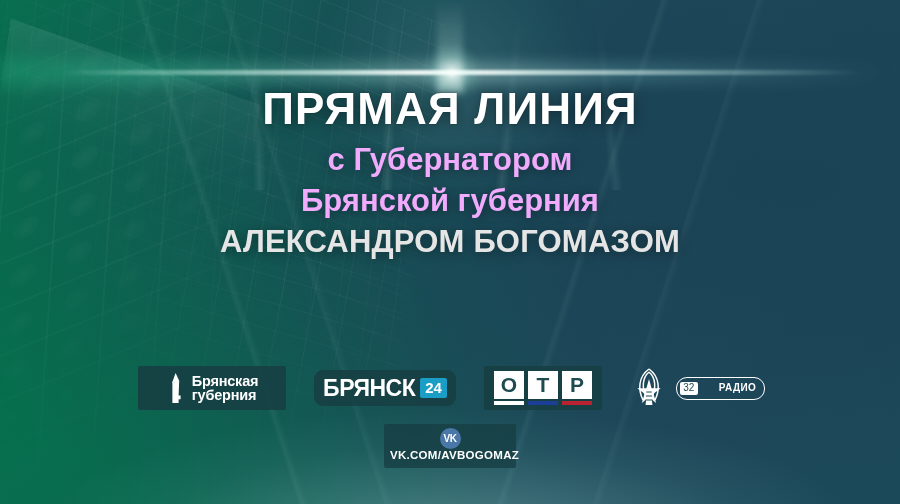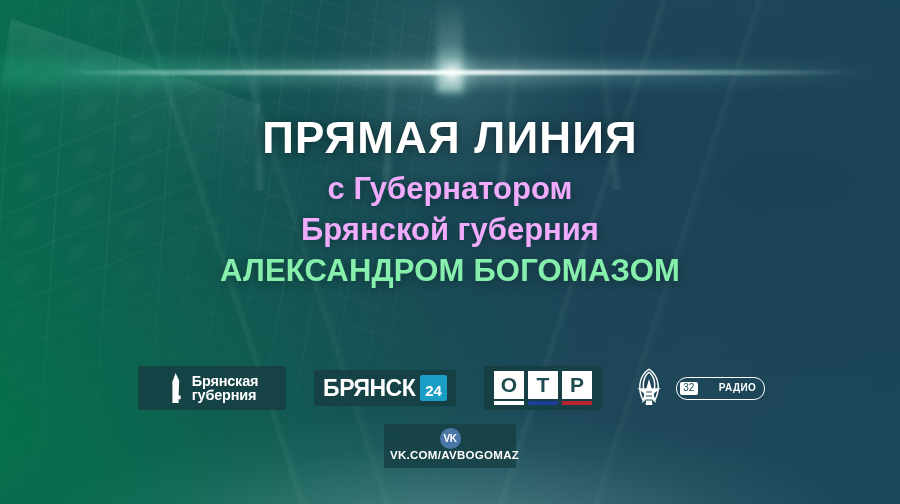--- a/index.html
+++ b/index.html
@@ -201,41 +201,41 @@
 
   
   .content {
     position: absolute;
     inset: 0;
     display: flex;
     flex-direction: column;
     align-items: center;
   }
 
-  .title-block { margin-top: 116px; text-align: center; width: 100%; }
+  .title-block { margin-top: 87px; text-align: center; width: 100%; }
 
   .headline {
     color: #ffffff;
     font-size: 44px;
     font-weight: bold;
     letter-spacing: 1.2px;
     line-height: 1;
     text-shadow: 0 2px 14px rgba(0,0,0,0.42), 0 0 2px rgba(0,0,0,0.30);
   }
   .subline {
     color: #f0abfc;
     font-size: 31px;
     font-weight: bold;
     line-height: 1.32;
     margin-top: 9px;
     text-shadow: 0 2px 12px rgba(0,0,0,0.40);
   }
   .subline .ln { display: block; }
   .name-line {
-    color: #86efac;
+    color: #e5e5e5;
     font-size: 31px;
     font-weight: bold;
     letter-spacing: 0.2px;
     line-height: 1.32;
     text-shadow: 0 2px 12px rgba(0,0,0,0.40);
   }
 
   
   .logo-row {
     position: absolute;
@@ -260,33 +260,33 @@
     color: #ffffff;
     font-weight: bold;
     font-size: 14.5px;
     line-height: 1.0;
     letter-spacing: -0.2px;
     text-align: left;
   }
   .gub-text span { display: block; }
 
   
-  .lg-bryansk24 { width: 142px; height: 36px; gap: 5px; }
+  .lg-bryansk24 { width: 142px; height: 36px; gap: 5px; border-radius: 9px; }
   .b24-word {
     color: #ffffff;
     font-weight: bold;
     font-size: 23px;
     letter-spacing: -0.5px;
   }
   .b24-badge {
     background: #1b9ec6;
     color: #ffffff;
     font-weight: bold;
     font-size: 15px;
-    padding: 8px 5px 3px 5px;
+    padding: 2px 5px 3px 5px;
     border-radius: 2px;
     line-height: 1;
   }
 
   
   .lg-otr { width: 118px; height: 44px; gap: 4px; }
   .otr-cell { width: 30px; }
   .otr-box {
     background: #ffffff;
     height: 28px;

